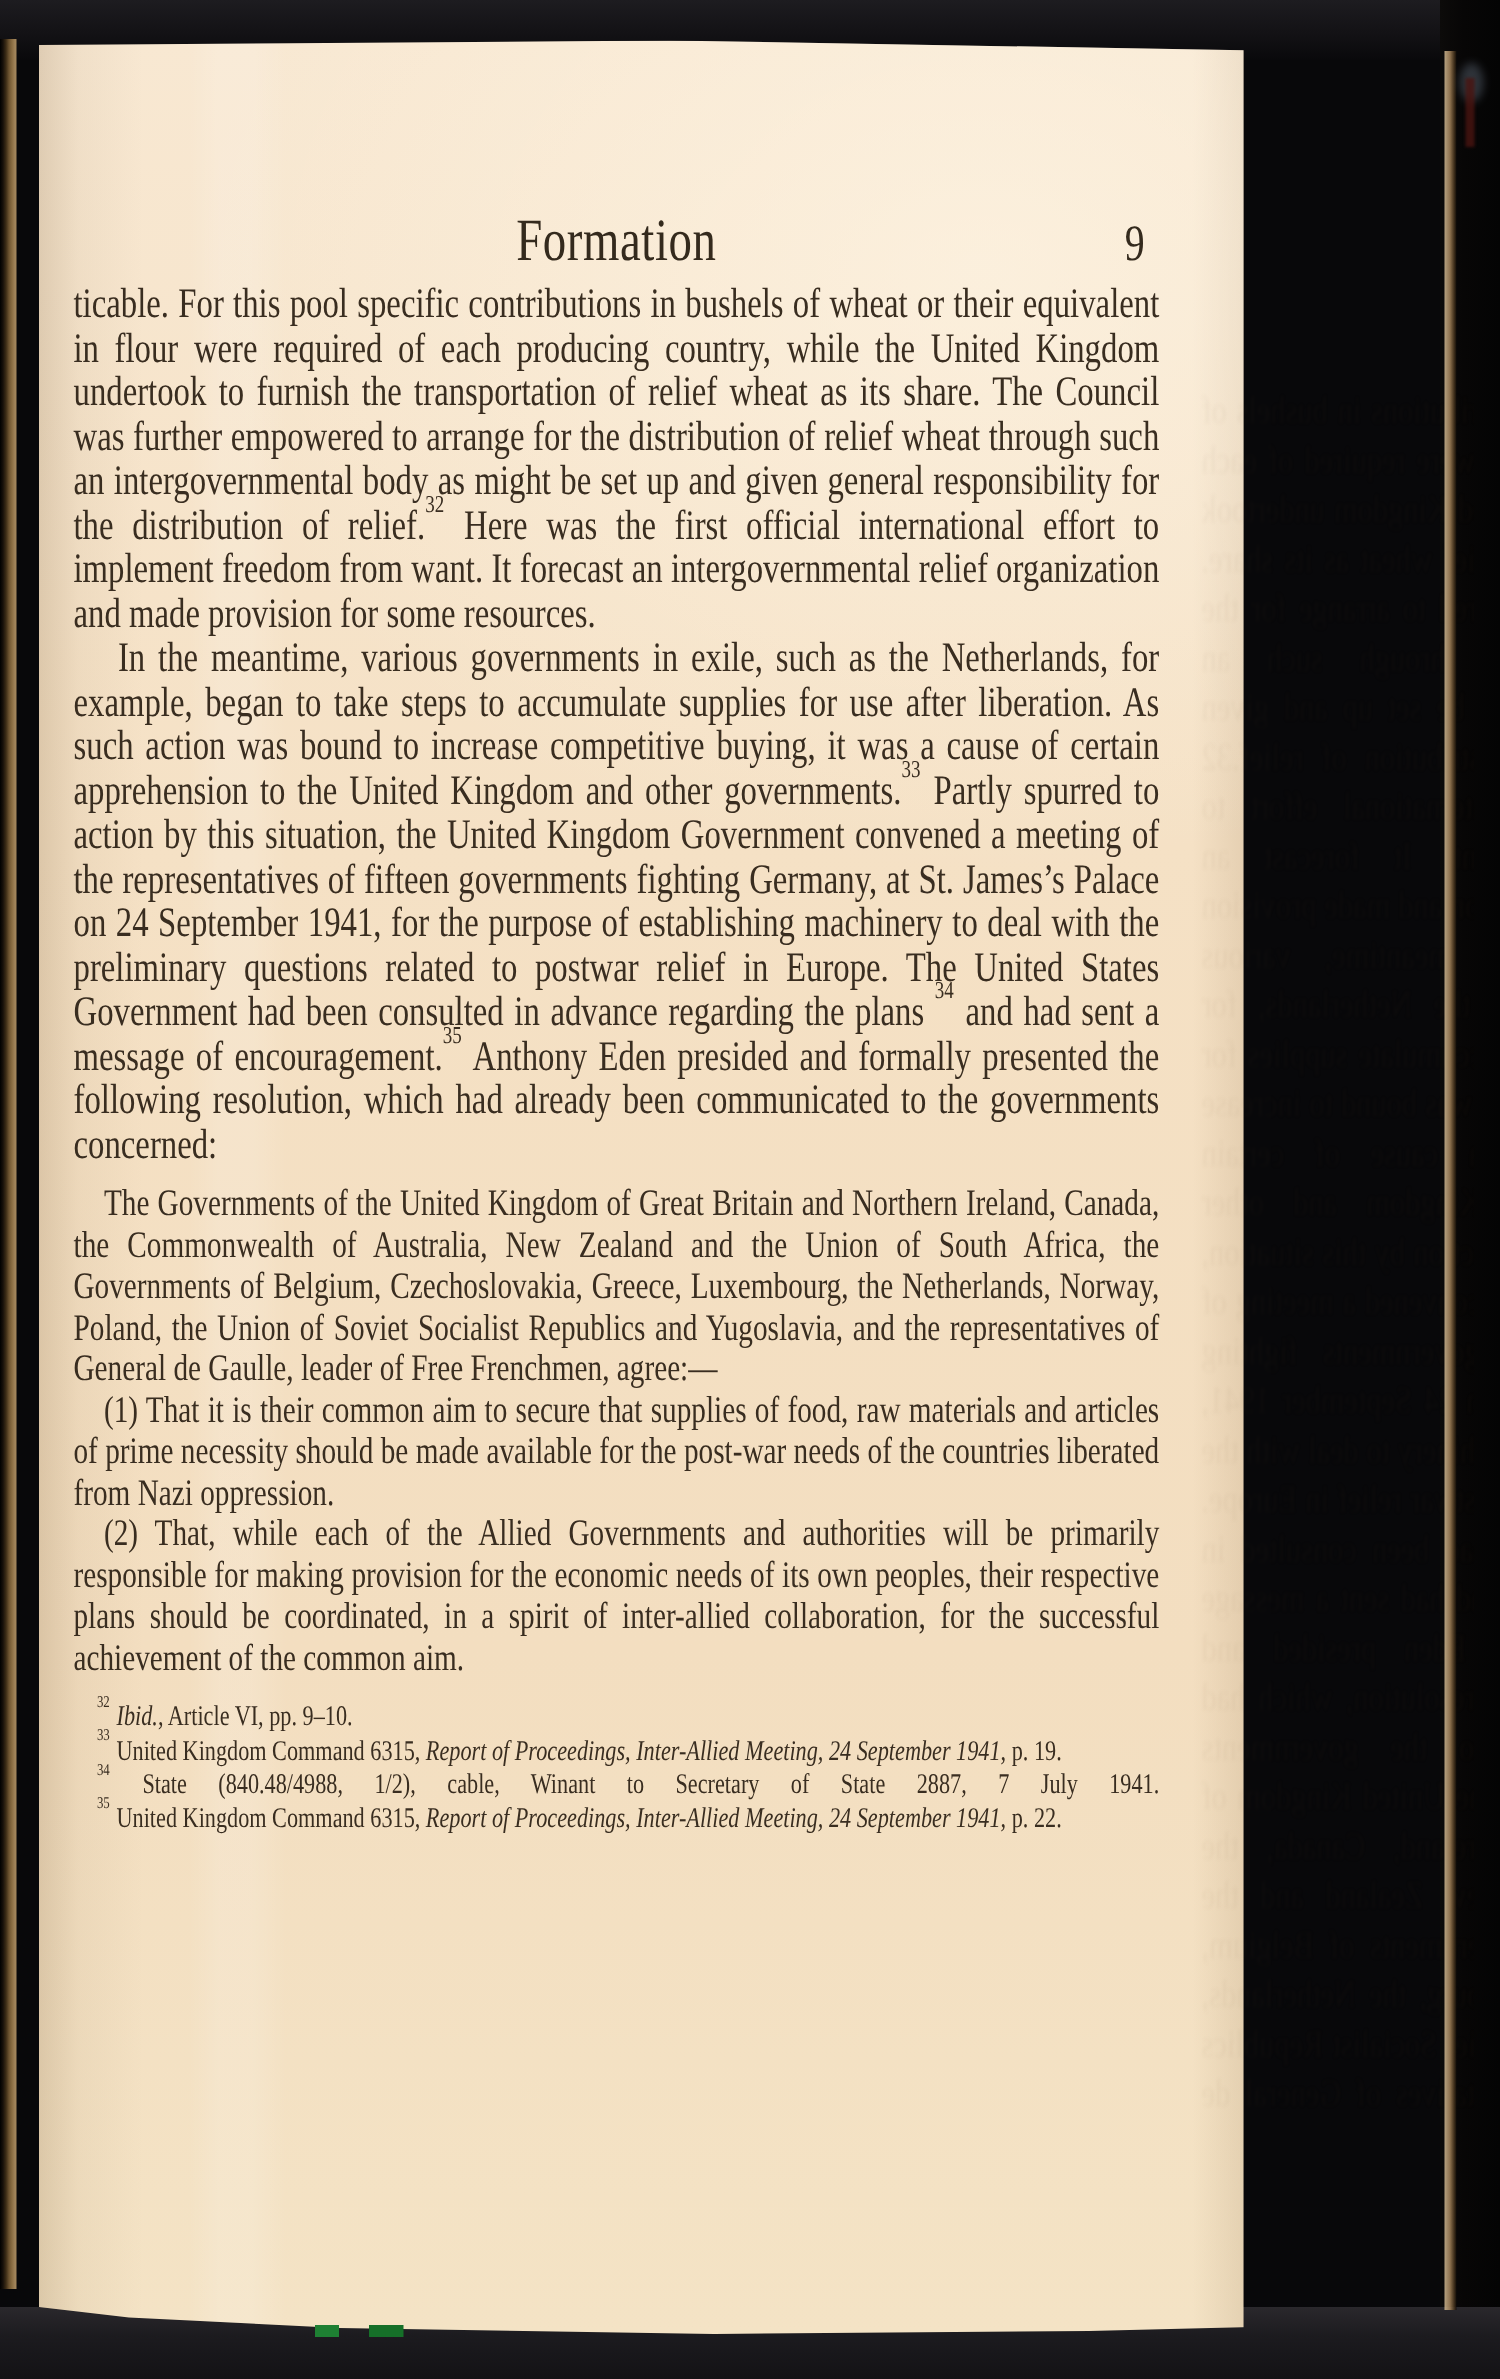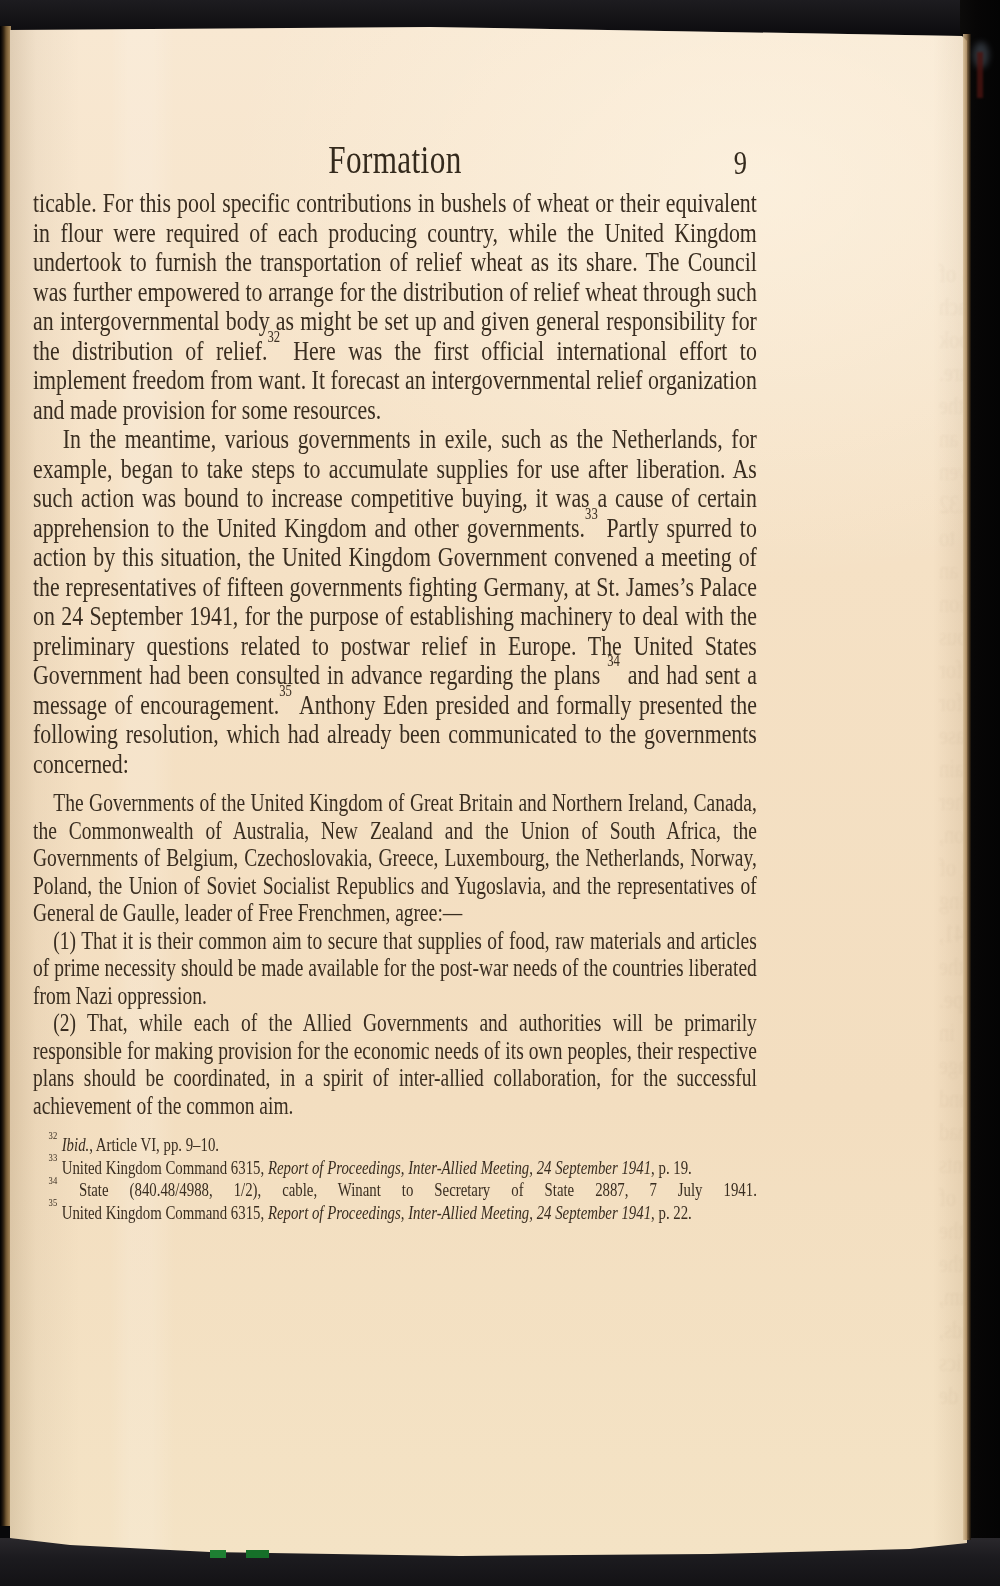--- a/index.html
+++ b/index.html
@@ -26,21 +26,21 @@
     position:absolute; left:963px; top:34px; width:8px; height:1506px;
     background: linear-gradient(90deg, #d6bd95 0%, #a8875d 45%, #4a371f 80%, #140e08 100%);
     opacity: .85;
   }
   .smudge-grey { position:absolute; left:973px; top:42px; width:16px; height:26px;
                  background:#5f6a78; opacity:.45; border-radius:50%; filter: blur(3px); }
   .sliver-red  { position:absolute; left:977px; top:52px; width:6px; height:46px;
                  background:#4a1410; opacity:.8; filter: blur(1px); }
   
   .page {
-    position:absolute; left:10px; top:27px; width:957px; height:1530px;
+    position:absolute; left:26px; top:27px; width:803px; height:1530px;
     background:
       radial-gradient(ellipse 850px 650px at 78% 10%, rgba(255,247,232,0.55), rgba(255,247,232,0) 62%),
       linear-gradient(90deg, rgba(92,62,22,0.16) 0px, rgba(92,62,22,0.05) 26px, rgba(92,62,22,0) 70px),
       linear-gradient(270deg, rgba(125,92,52,0.13) 0px, rgba(125,92,52,0) 34px),
       linear-gradient(90deg, rgba(255,255,255,0) 100px, rgba(255,255,255,0.14) 120px, rgba(255,255,255,0.14) 142px, rgba(255,255,255,0) 165px),
       linear-gradient(180deg, #f8e8d2 0%, #f5e1c5 35%, #f3dec0 70%, #f4e3c5 100%);
     clip-path: polygon(0px 3px, 420px 0px, 952px 9px, 957px 14px, 957px 1516px,
                        900px 1522px, 700px 1527px, 450px 1529px, 200px 1525px,
                        60px 1518px, 0px 1511px);
   }

